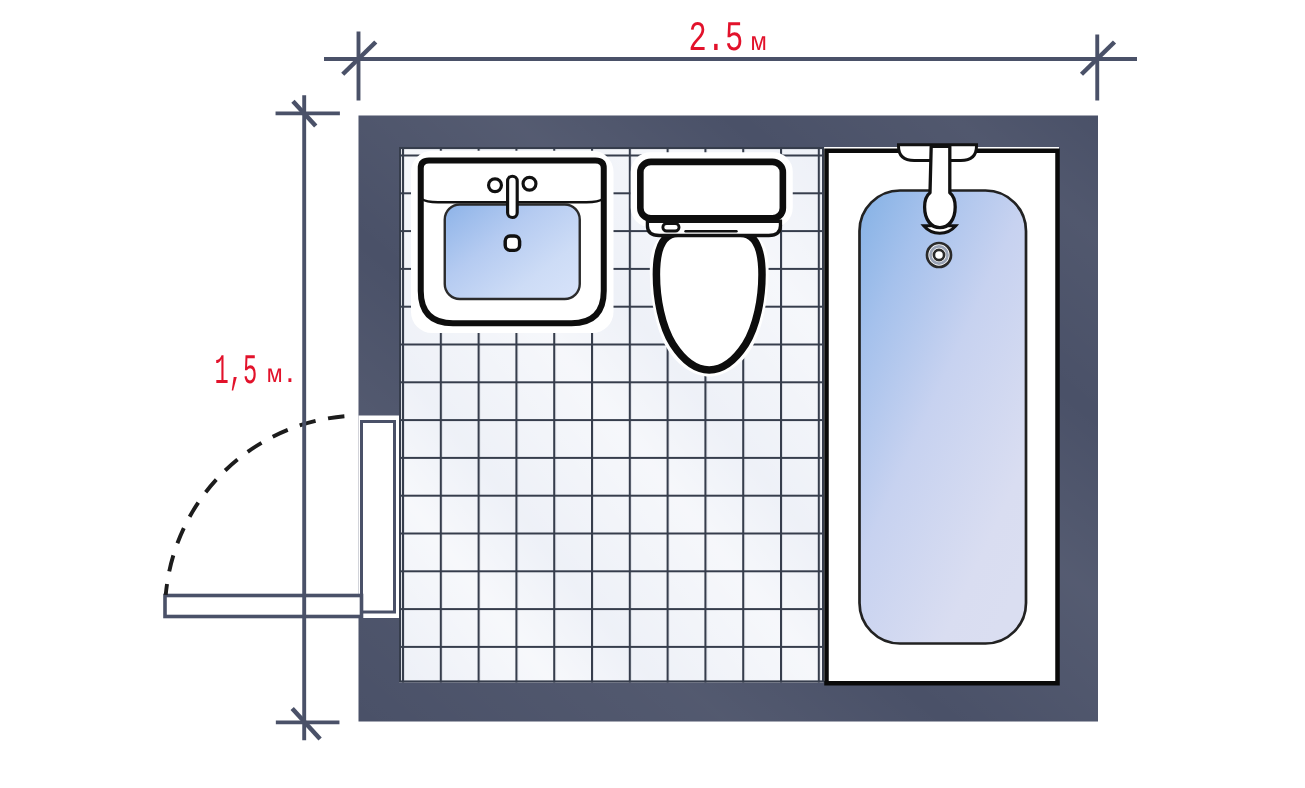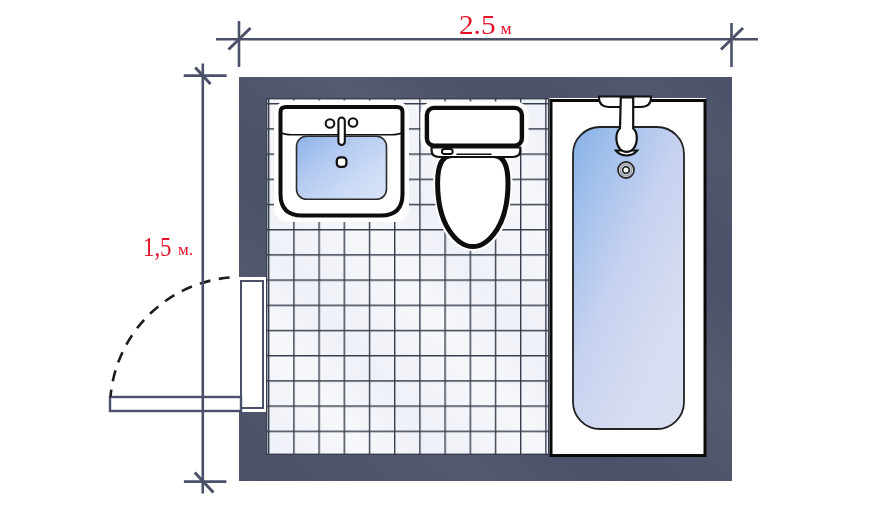--- a/index.html
+++ b/index.html
@@ -1,16 +1,16 @@
 <!DOCTYPE html>
 <html><head>
 <meta charset="utf-8">
 <style>
   html,body{margin:0;padding:0;background:#ffffff;}
-  #stage{width:870px;height:525px;position:relative;font-family:Liberation Serif, serif;}
+  #stage{width:870px;height:525px;position:relative;font-family:Liberation Mono, monospace;}
 </style>
 </head>
 <body>
 <div id="stage">
 <svg width="870" height="525" viewBox="0 0 870 525">
 <defs>
   <linearGradient id="basinGrad" x1="0" y1="0" x2="1" y2="0.9">
     <stop offset="0" stop-color="#8db3e8"></stop>
     <stop offset="0.4" stop-color="#b5cbf1"></stop>
     <stop offset="0.75" stop-color="#cddcf6"></stop>

